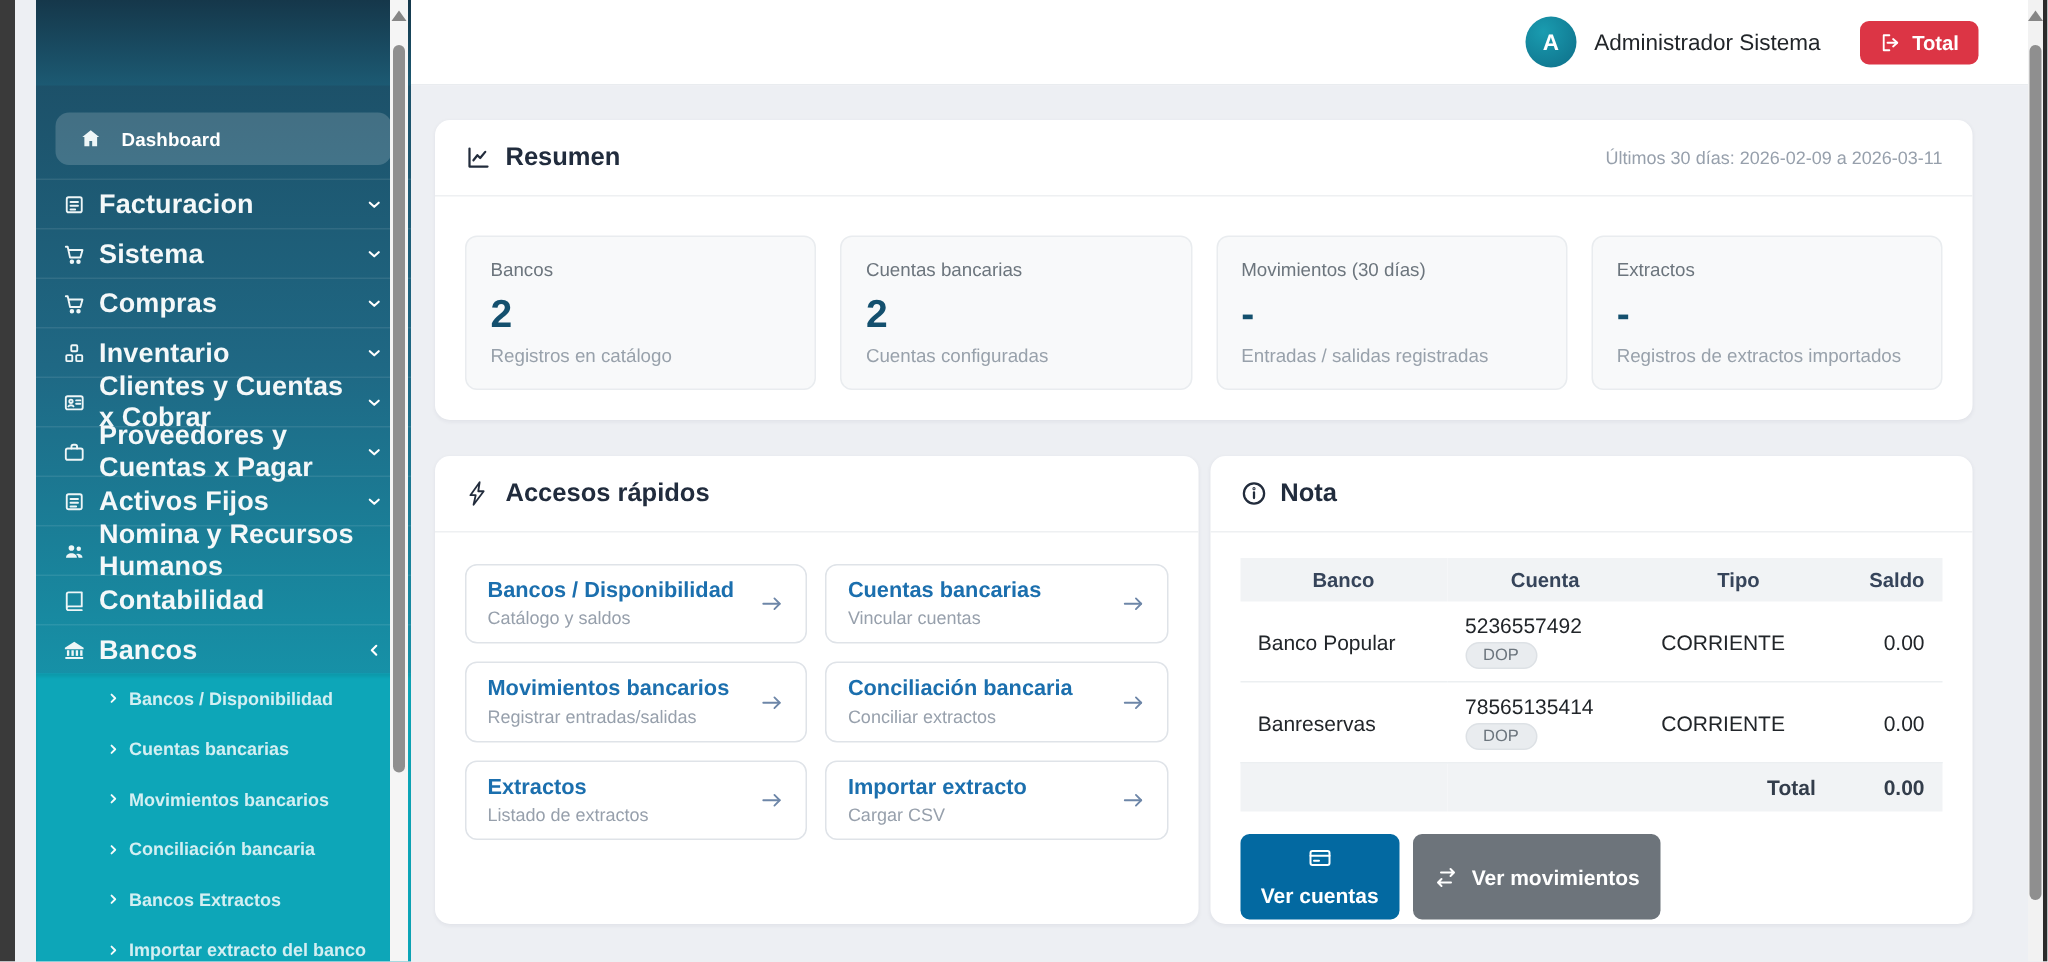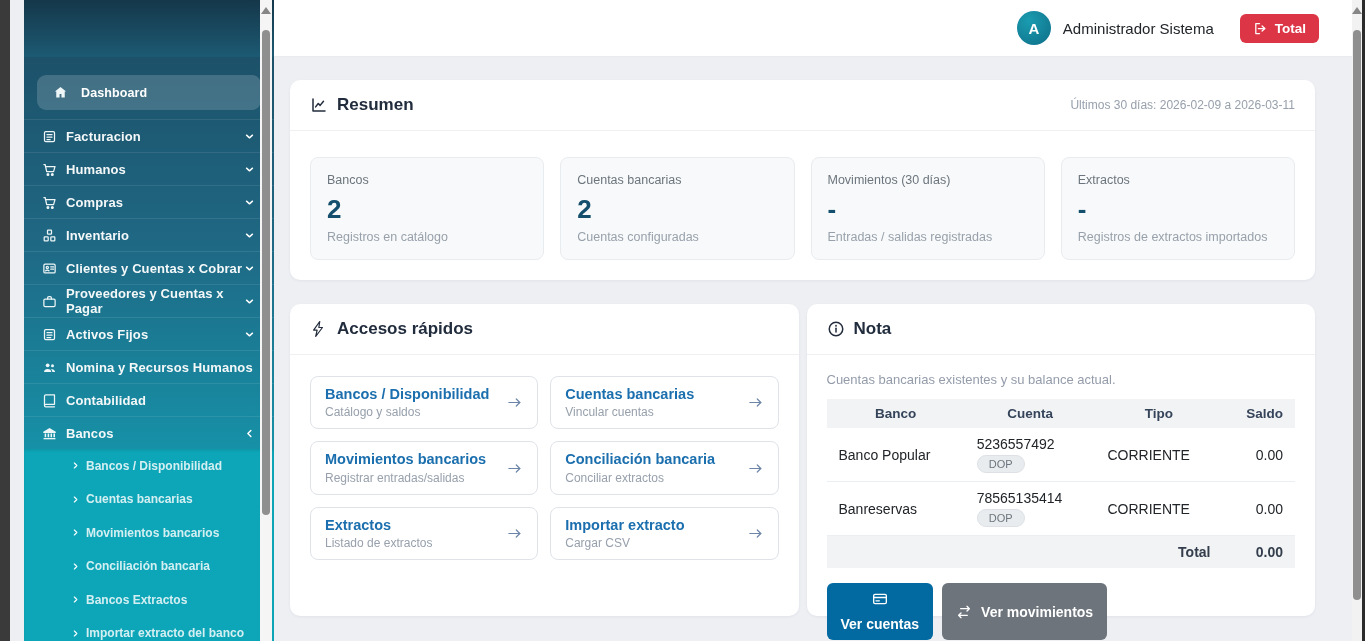--- a/index.html
+++ b/index.html
@@ -11,21 +11,21 @@
   .left-edge { position:absolute; left:0; top:0; width:10px; height:100%; background:#3a3a3a; z-index:6; }
   .right-edge { position:absolute; right:0; top:0; width:3px; height:100%; background:#2b2b2b; z-index:6; }
 
   
   .sidebar { position:absolute; left:24px; top:0; width:250px; height:100%;
     background:linear-gradient(180deg,#1c4a61 0%,#1f6884 38%,#13a0b4 82%,#0ca9bc 100%); overflow:hidden; z-index:2;}
   .sidebar-logo { height:57px; background:linear-gradient(180deg,#15374a 0%,#1c5a73 100%); }
   .dash-item { margin:18px 13px 9px; height:35px; border-radius:9px; background:rgba(255,255,255,.17);
     display:flex; align-items:center; padding:0 16px; color:#fff; font-size:12.5px; font-weight:700; cursor:pointer;}
   .side-item { height:33px; display:flex; align-items:center; padding:0 18px;
-    border-top:1px solid rgba(255,255,255,.09); color:#f4f8f9; font-size:13px; font-weight:700; cursor:pointer;}
+    border-top:1px solid rgba(255,255,255,.09); color:#f4f8f9; font-size:18px; font-weight:700; cursor:pointer;}
   .side-ic { width:24px; font-size:15px; color:#eef6f7; display:inline-flex; }
   .dash-item .side-ic { width:28px; }
   .side-label { flex:1; letter-spacing:.1px; }
   .side-chev { font-size:13px; color:#fff; display:inline-flex; }
   .submenu { background:#0da6b8; box-shadow:inset 0 2px 2px rgba(0,0,0,.08); }
   .sub-item { height:33.5px; display:flex; align-items:center; padding-left:47px;
     color:rgba(255,255,255,.82); font-size:12px; font-weight:700; cursor:pointer; }
   .sub-caret { font-size:9px; margin-right:6px; color:rgba(255,255,255,.95); display:inline-flex; }
 
   
@@ -135,21 +135,21 @@
           </span>
         </div>
         <div class="side-item">
           <span class="ic side-ic">
             <svg viewBox="0 0 24 24" fill="none" stroke="currentColor" stroke-width="2" stroke-linecap="round" stroke-linejoin="round">
               <path d="M3 4h2l2.5 11.5h11l2.3-8H6"></path>
               <circle cx="9.5" cy="20" r="1.4" fill="currentColor"></circle>
               <circle cx="16.5" cy="20" r="1.4" fill="currentColor"></circle>
             </svg>
           </span>
-          <span class="side-label">Humanos</span>
+          <span class="side-label">Sistema</span>
           <span class="ic side-chev">
             <svg viewBox="0 0 24 24" fill="none" stroke="currentColor" stroke-width="2.6" stroke-linecap="round" stroke-linejoin="round">
               <path d="m6.5 9.5 5.5 5 5.5-5"></path>
             </svg>
           </span>
         </div>
         <div class="side-item">
           <span class="ic side-ic">
             <svg viewBox="0 0 24 24" fill="none" stroke="currentColor" stroke-width="2" stroke-linecap="round" stroke-linejoin="round">
               <path d="M3 4h2l2.5 11.5h11l2.3-8H6"></path>
@@ -470,21 +470,20 @@
                   <svg viewBox="0 0 24 24" fill="none" stroke="currentColor" stroke-width="2" stroke-linecap="round" stroke-linejoin="round">
                     <circle cx="12" cy="12" r="9"></circle>
                     <path d="M12 11v5"></path>
                     <circle cx="12" cy="7.7" r=".4" fill="currentColor"></circle>
                   </svg>
                 </span>
               <span>Nota</span>
             </div>
           </div>
           <div class="nota-body">
-            <div class="nota-desc">Cuentas bancarias existentes y su balance actual.</div>
             <table class="accounts">
               <thead>
                   <tr>
                     <th>Banco</th>
                     <th>Cuenta</th>
                     <th>Tipo</th>
                     <th class="num">Saldo</th>
                   </tr>
                 </thead>
               <tbody>

